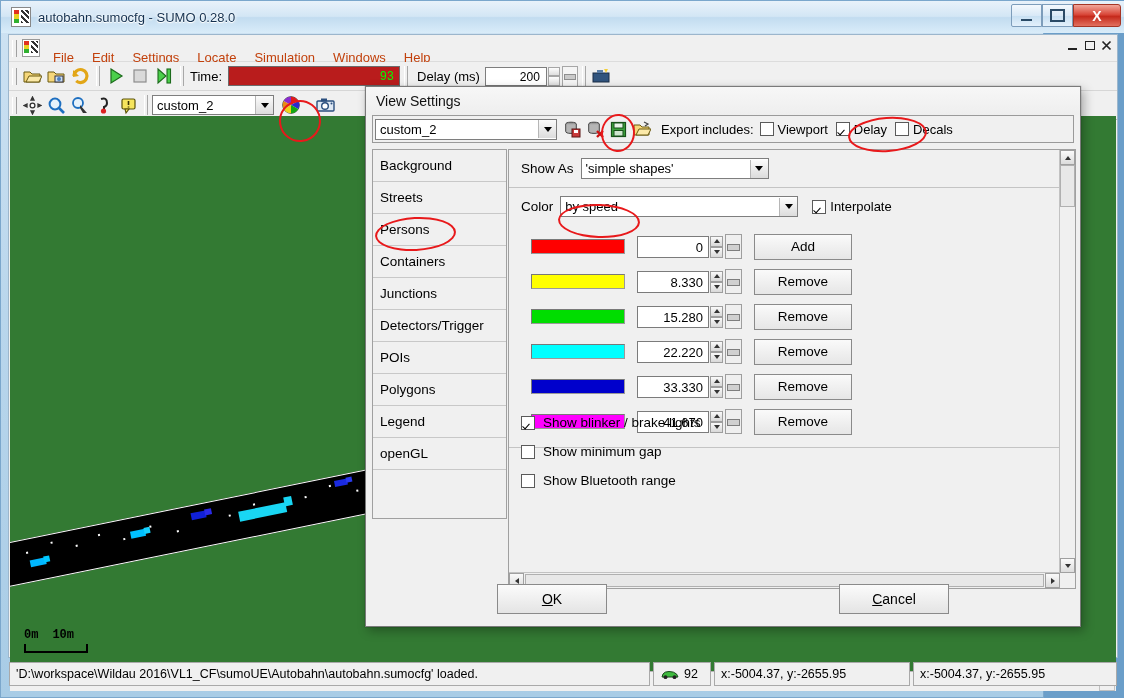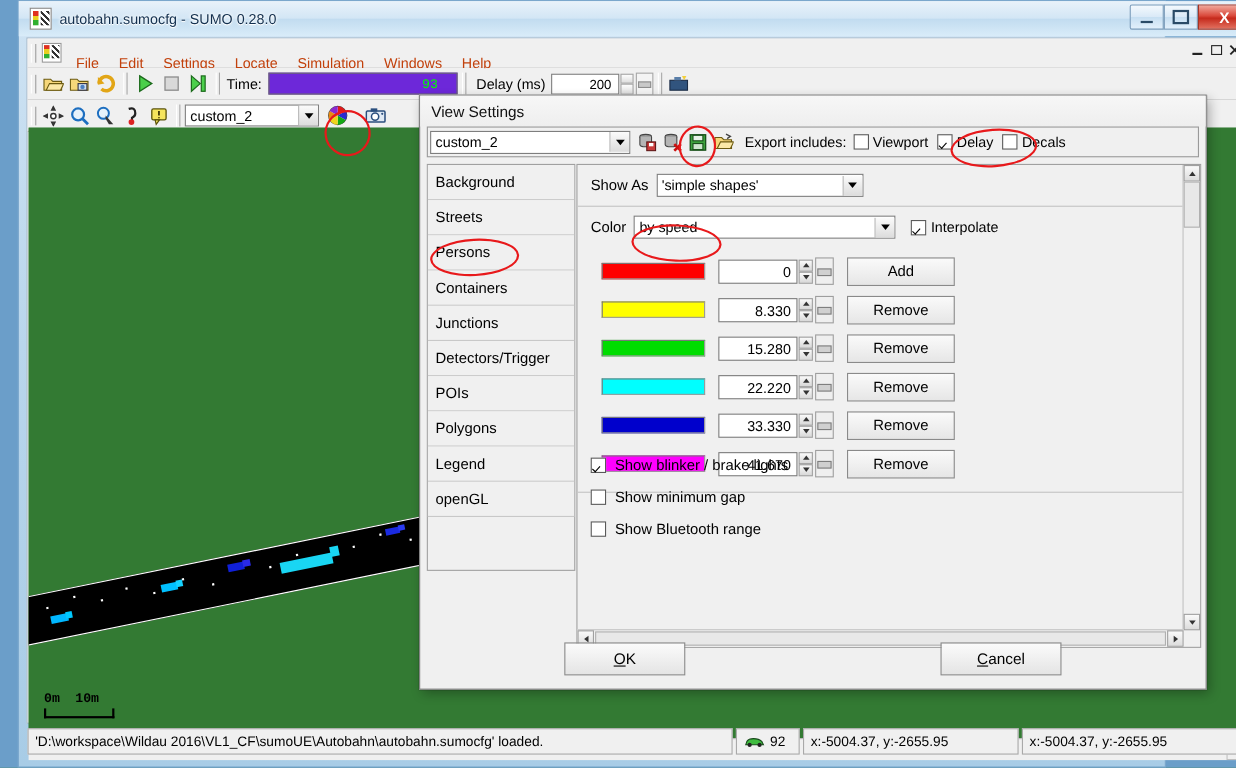--- a/index.html
+++ b/index.html
@@ -6,21 +6,21 @@
   html,body{margin:0;padding:0;}
   body{
     width:1124px;height:698px;overflow:hidden;
     font-family:"Liberation Sans",sans-serif;
     font-size:12px;
     background:#6b9ec9;
     position:relative;
   }
   
   #app-window{
-    position:absolute;left:16px;top:0;width:1044px;height:698px;
+    position:absolute;left:0;top:0;width:1044px;height:698px;
     background:linear-gradient(180deg,#cfe3f3 0%,#b9d6ec 45%,#a8cce6 100%);
     box-sizing:border-box;
     border:1px solid #7ba7cc;
   }
   #titlebar{
     position:absolute;left:0;top:0;width:1124px;height:32px;
     background:linear-gradient(180deg,#e9f2fa 0%,#d3e6f5 48%,#c2dcf0 52%,#d9ecf9 100%);
     display:flex;align-items:center;
   }
   #title-icon{
@@ -90,23 +90,23 @@
   }
   #toolbar2{
     height:28px;background:#f0f0f0;display:flex;align-items:center;
     border-bottom:1px solid #b9b9b9;position:relative;
   }
   .tbsep{width:2px;height:20px;border-left:1px solid #fff;border-right:1px solid #a8a8a8;margin:0 4px;}
   .tbicon{width:22px;height:22px;margin:0 1px;position:relative;display:flex;align-items:center;justify-content:center;}
   .tbicon svg{display:block;}
   .time-label{font-size:13px;margin:0 6px 0 2px;}
   .time-display{
-    width:172px;height:20px;background:#6d28d9;border:1px solid #6b6b6b;
+    width:172px;height:20px;background:#b91c1c;border:1px solid #6b6b6b;
     color:#0f0;font-family:"Liberation Mono",monospace;font-size:12px;
-    text-align:right;padding-right:17px;line-height:20px;box-sizing:border-box;
+    text-align:right;padding-right:5px;line-height:20px;box-sizing:border-box;
     overflow:hidden;
   }
   .delay-label{font-size:13px;margin:0 5px;}
   .delay-field{
     width:62px;height:19px;background:#fff;border:1px solid #7e7e7e;
     font-size:12px;text-align:right;padding-right:6px;line-height:19px;box-sizing:border-box;
   }
   .spin{
     width:12px;height:19px;display:flex;flex-direction:column;margin-left:1px;
   }

